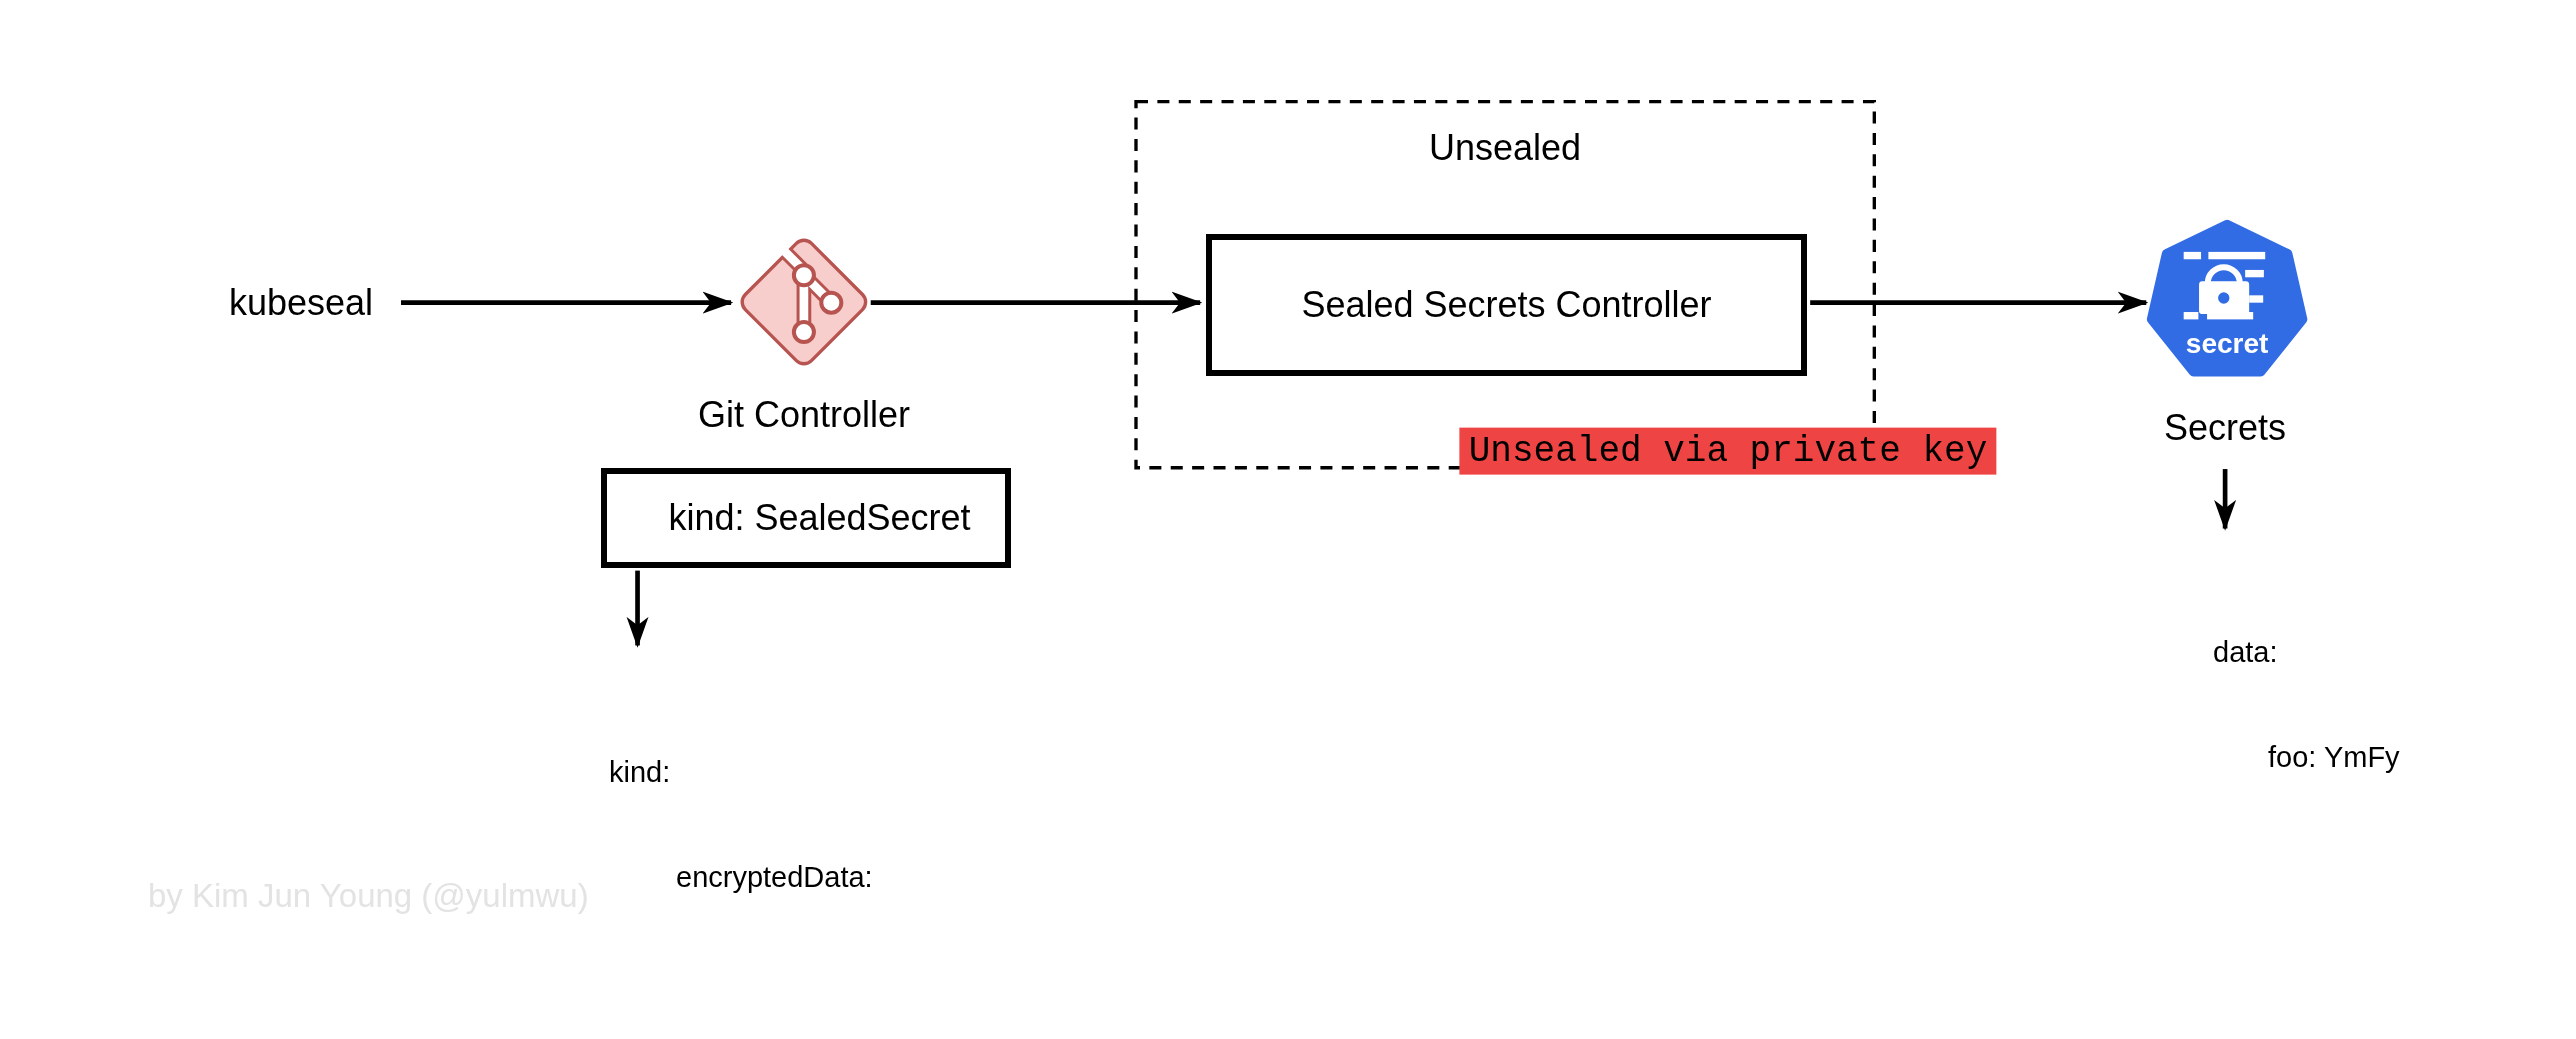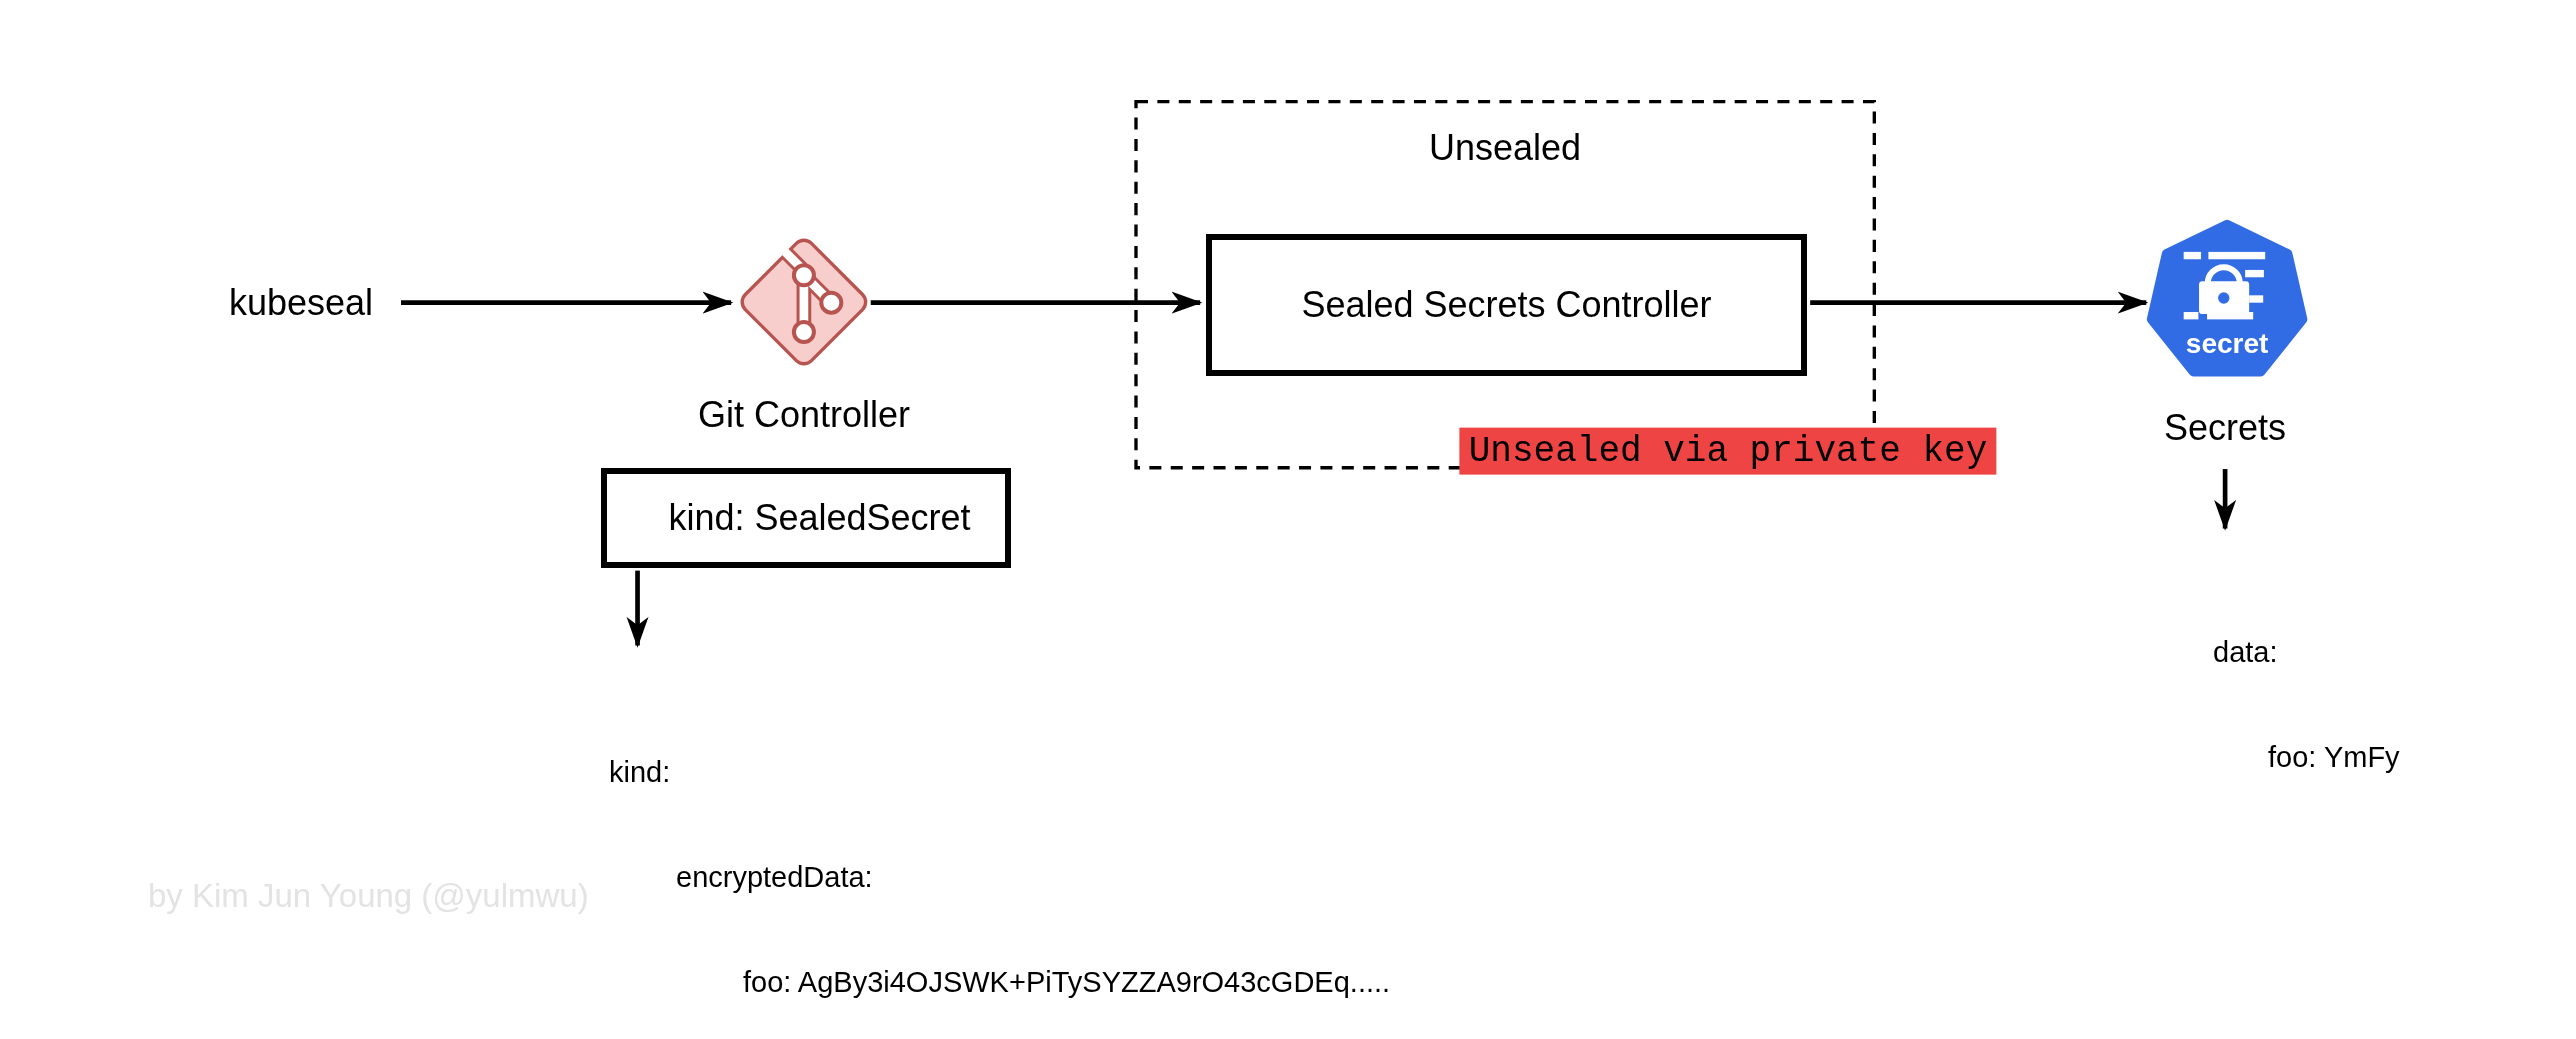--- a/index.html
+++ b/index.html
@@ -121,21 +121,20 @@
 
   <div class="lbl" style="left:2225px;top:428px;">Secrets</div>
 
   <div class="node-box" id="kind-box">
     <span>kind: SealedSecret</span>
   </div>
 
   <div class="yaml" id="spec-block">
     <div class="ind0">kind:</div>
     <div class="ind1">encryptedData:</div>
-    <div class="ind2">foo: AgBy3i4OJSWK+PiTySYZZA9rO43cGDEq.....</div>
   </div>
 
   <div class="yaml" id="data-block">
     <div class="ind0">data:</div>
     <div class="ind1">foo: YmFy</div>
   </div>
 
   <div id="watermark">by Kim Jun Young (@yulmwu)</div>
 
 </div>

